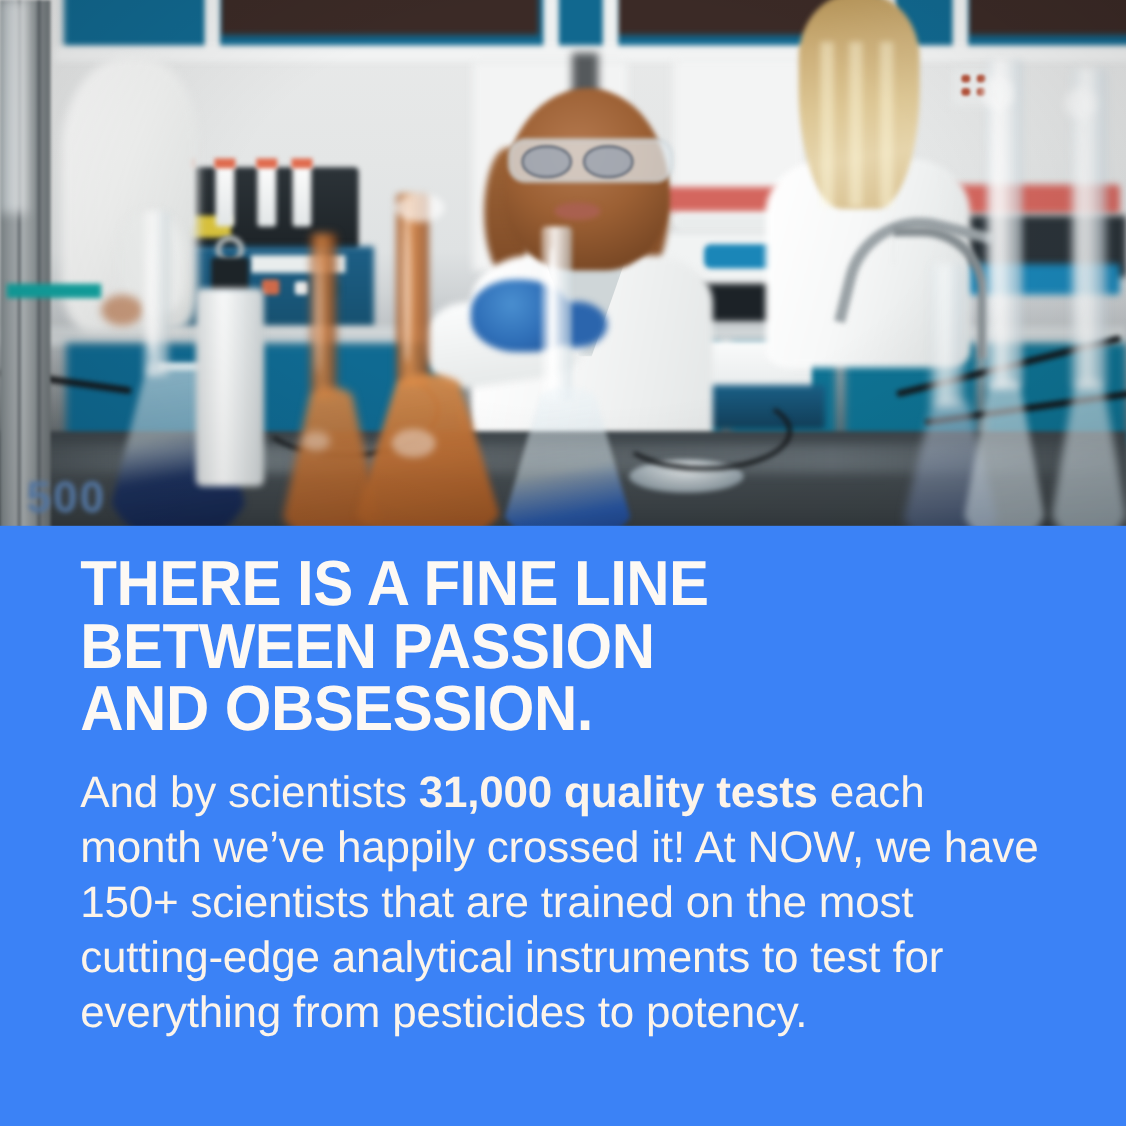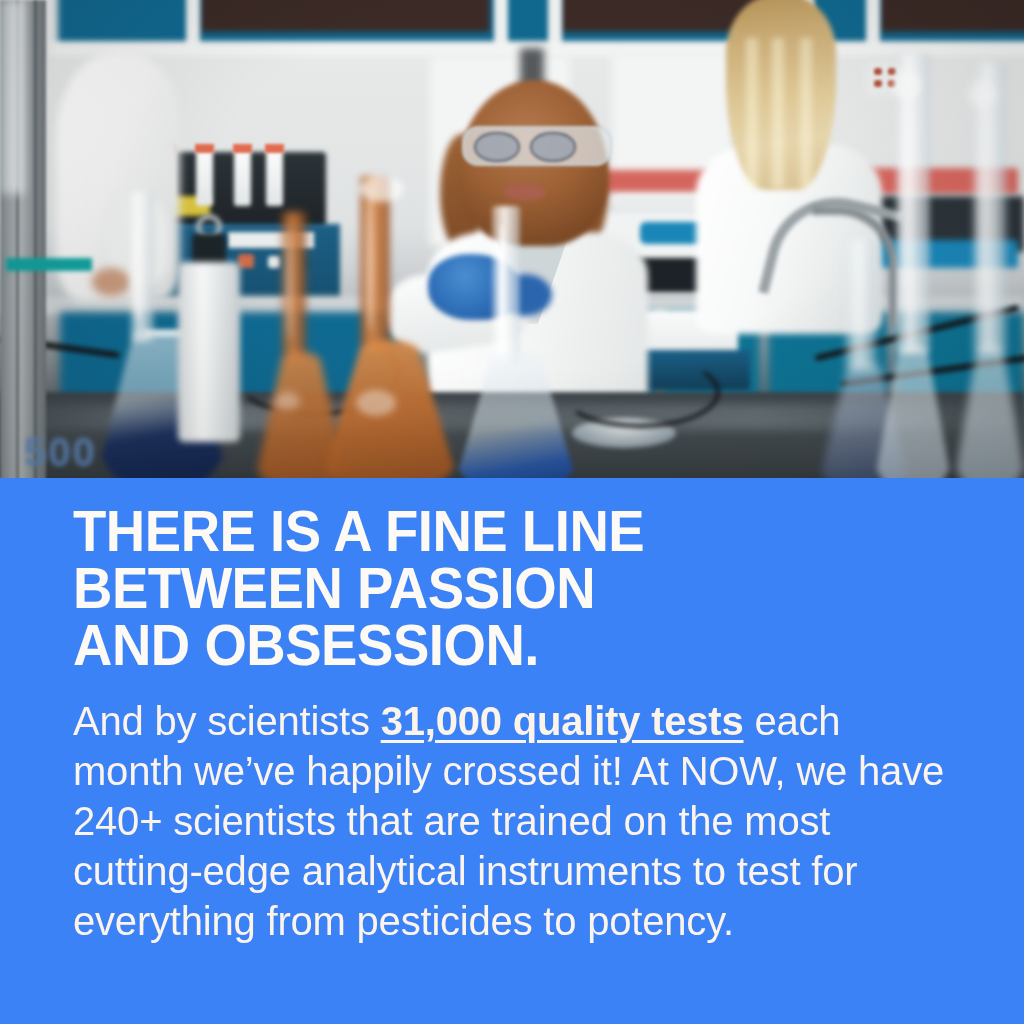--- a/index.html
+++ b/index.html
@@ -422,21 +422,20 @@
     position:absolute; left:73px; top:218px; width:880px;
     font-family:"Liberation Sans", sans-serif;
     font-weight:400;
     font-size:40px;
     line-height:50px;
     color:#FCF4EA;
     letter-spacing:-0.2px;
   }
   .body b{
     font-weight:700;
-    text-decoration:underline;
     text-decoration-thickness:3px;
     text-underline-offset:5px;
   }
 </style>
 </head>
 <body>
 
 <div id="page">
 
   <div class="photo">
@@ -600,16 +599,16 @@
   </div>
 
   <div class="panel">
 
     <div class="headline">
       <div>THERE IS A FINE LINE</div>
       <div>BETWEEN PASSION</div>
       <div>AND OBSESSION.</div>
     </div>
 
-    <p class="body"><span>And by scientists </span><b>31,000 quality tests</b><span> each month we’ve happily crossed it! At NOW, we have 240+ scientists that are trained on the most cutting-edge analytical instruments to test for everything from pesticides to potency.</span></p>
+    <p class="body"><span>And by scientists </span><b>31,000 quality tests</b><span> each month we’ve happily crossed it! At NOW, we have 150+ scientists that are trained on the most cutting-edge analytical instruments to test for everything from pesticides to potency.</span></p>
 
   </div>
 </div>
 
 </body></html>

